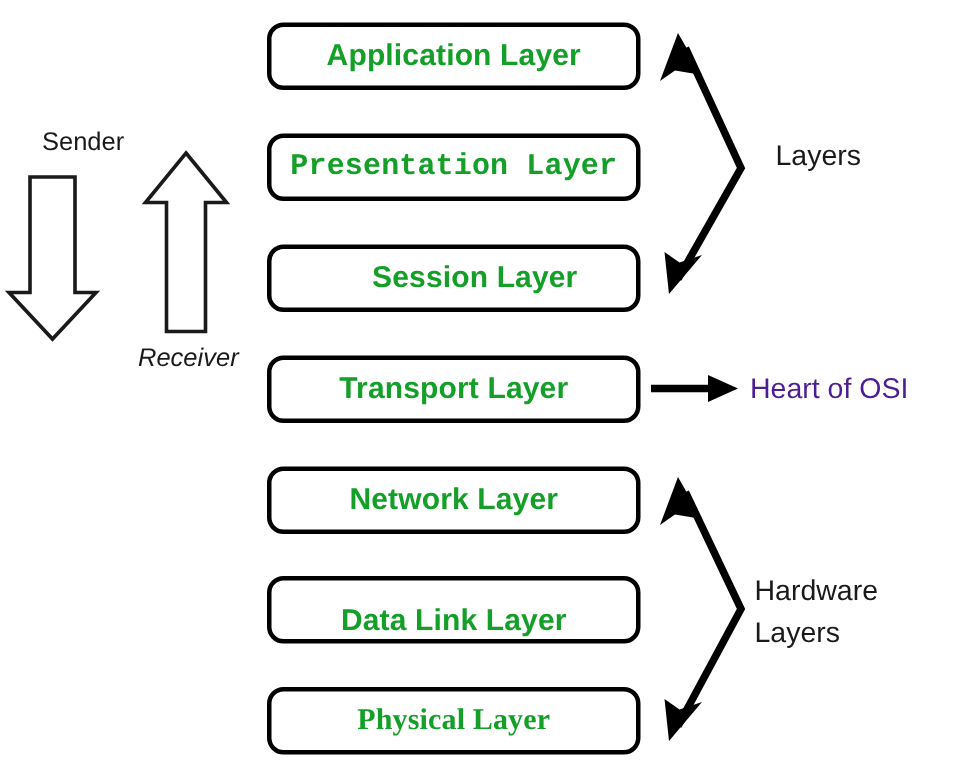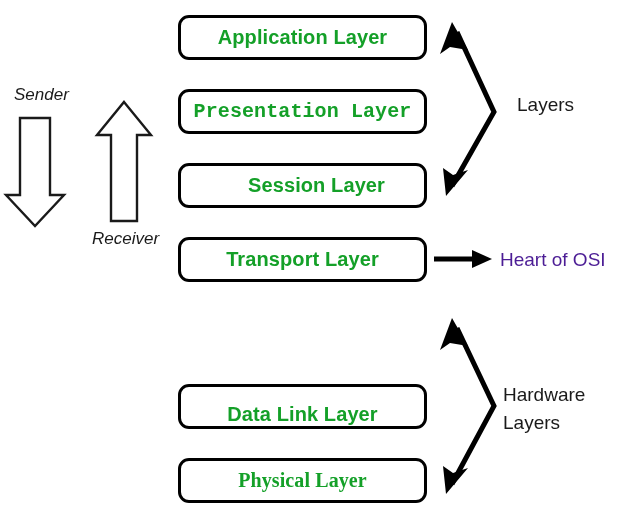--- a/index.html
+++ b/index.html
@@ -103,28 +103,31 @@
   </div>
   <div class="layer-box" style="top:89px;font-family:Liberation Mono, monospace;">
     <span>Presentation Layer</span>
   </div>
   <div class="layer-box" style="top:163px;padding-left:28px;">
     <span>Session Layer</span>
   </div>
   <div class="layer-box" style="top:237px;">
     <span>Transport Layer</span>
   </div>
+  <div class="layer-box" style="top:311px;">
+    <span>Network Layer</span>
+  </div>
   <div class="layer-box" style="top:384px;align-items:flex-end;">
     <span>Data Link Layer</span>
   </div>
   <div class="layer-box" style="top:458px;font-family:Liberation Serif, serif;">
     <span>Physical Layer</span>
   </div>
 
-  <div class="side-label" style="left:14px; top:84px;font-style:italic;">Sender</div>
+  <div class="side-label" style="left:28px; top:84px;">Sender</div>
   <div class="side-label" style="left:92px; top:228px;font-style:italic;">Receiver</div>
 
   <div class="bracket-label" style="left:517px; top:91px;">
     <div>Layers</div>
   </div>
 
   <div class="heart-label" style="left:500px; top:249px;">Heart of OSI</div>
 
   <div class="bracket-label" style="left:503px; top:381px;">
     <div>Hardware</div>

